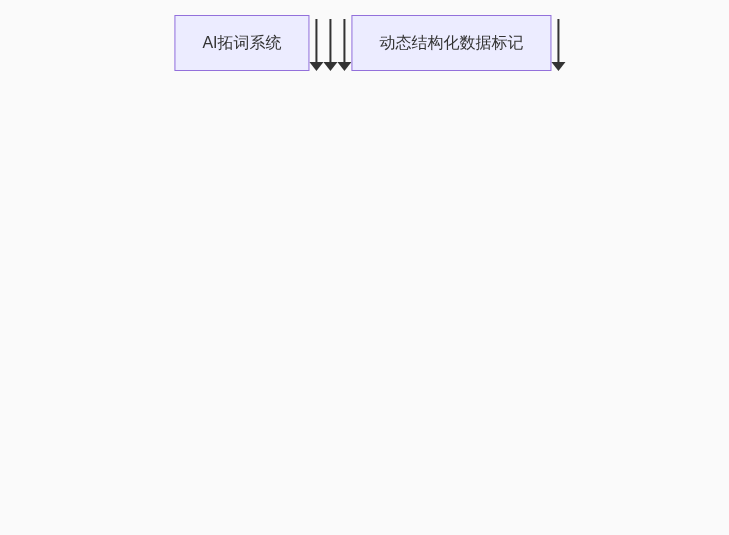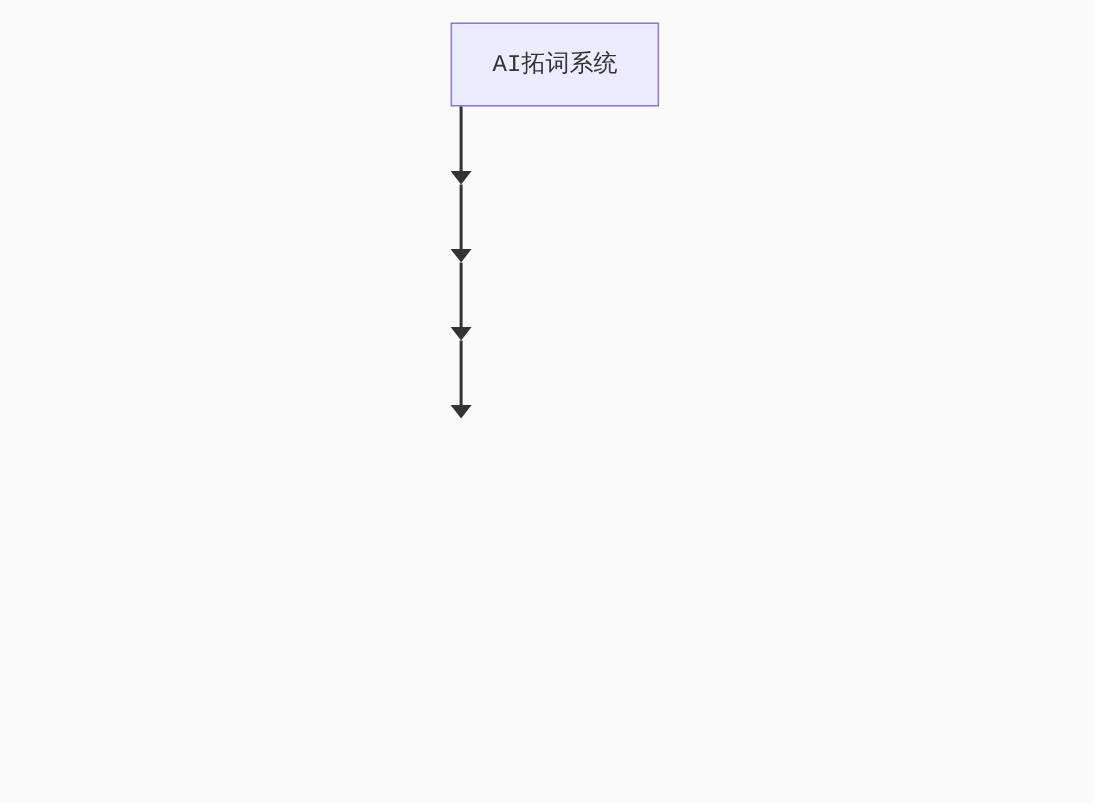--- a/index.html
+++ b/index.html
@@ -13,23 +13,22 @@
     overflow: hidden;
     font-family: "Liberation Sans", "DejaVu Sans", sans-serif;
     position: relative;
   }
   .flowchart {
     position: absolute;
     top: 15px;
     left: 370px;
     transform: translateX(-50%);
     display: flex;
-    flex-direction: column;
-    align-items: flex-start;
-    font-family: Liberation Mono, monospace;
+    flex-direction: row;
+    align-items: flex-end;
   }
   .node {
     box-sizing: border-box;
     height: 56px;
     padding: 0 27px;
     display: flex;
     align-items: center;
     justify-content: center;
     background: #ECECFF;
     border: 1px solid #9370DB;
@@ -78,20 +77,23 @@
     <div class="line"></div>
     <div class="arrowhead"></div>
   </div>
 
 
   <div class="connector">
     <div class="line"></div>
     <div class="arrowhead"></div>
   </div>
 
+  <div class="node">
+    <span>动态结构化数据标记</span>
+  </div>
 
   <div class="connector">
     <div class="line"></div>
     <div class="arrowhead"></div>
   </div>
 
 
 </div>
 
 </body></html>

